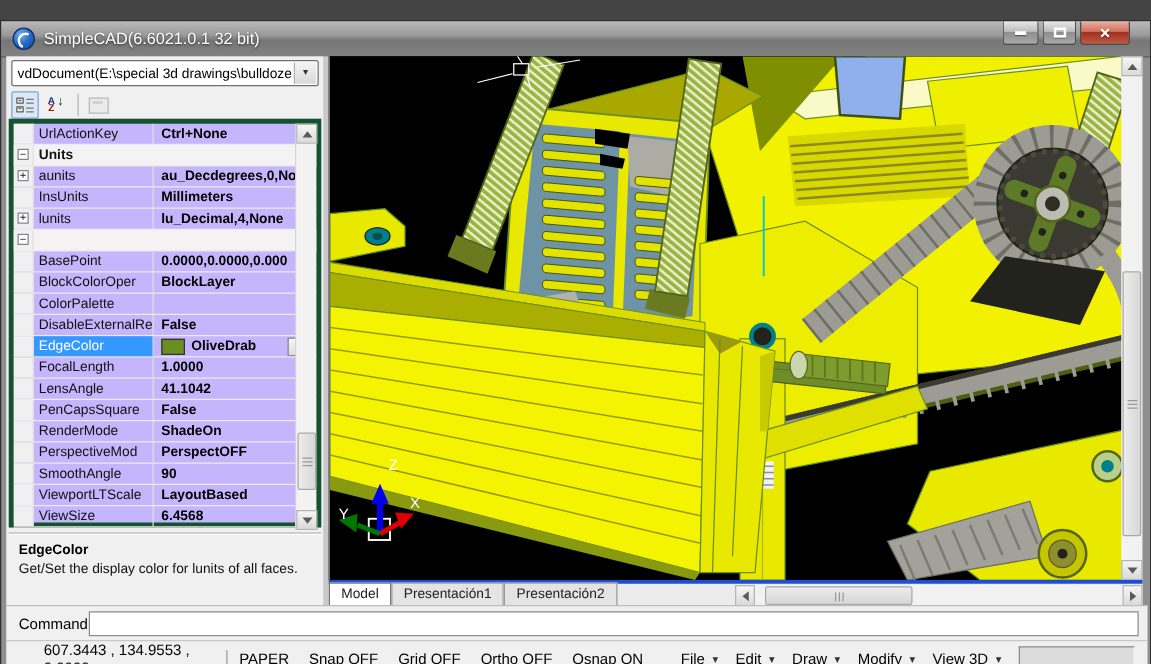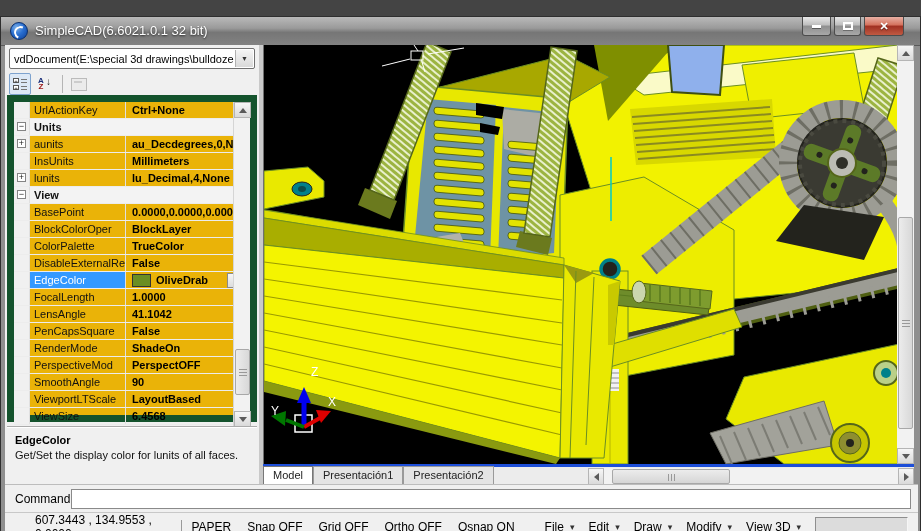--- a/index.html
+++ b/index.html
@@ -40,21 +40,21 @@
   .icon-cat i{position:absolute;left:0;width:6px;height:5px;border:1px solid #555;background:#fff;font-style:normal;
     font-size:6px;line-height:4px;text-align:center;color:#333;box-sizing:border-box;}
   .icon-cat i.b{top:7px;}
   .icon-cat u{position:absolute;right:0;width:6px;height:1px;background:#777;text-decoration:none;}
   .icon-az{font-size:8px;font-weight:bold;line-height:6px;text-align:center;position:relative;padding-right:6px;}
   .icon-az .a{color:#1a2f7a;display:block;} .icon-az .z{color:#9a1414;display:block;}
   .icon-az .ar{position:absolute;right:-1px;top:1px;color:#222;font-size:10px;font-weight:normal;}
   .icon-pages{width:14px;height:11px;border:1px solid #888;background:#e8e8e8;position:relative;}
   .icon-pages::after{content:"";position:absolute;left:2px;top:2px;width:8px;height:2px;background:#aaa;}
   
-  .pgrid{position:absolute;left:2px;top:50px;width:250px;height:327px;background:#eab308;border:7px solid #14532d;box-sizing:border-box;}
+  .pgrid{position:absolute;left:2px;top:50px;width:250px;height:327px;background:#c4b5fd;border:4px solid #14532d;box-sizing:border-box;}
   .prow{position:relative;height:16px;display:flex;font-size:11px;line-height:16px;border-bottom:1px solid #ececec;}
   .gut{width:16px;background:#f0f0f0;border-right:1px solid #e0e0e0;box-sizing:border-box;position:relative;flex:0 0 16px;}
   .pm{position:absolute;left:3px;top:3px;width:9px;height:9px;border:1px solid #848484;background:#fff;
     font-size:9px;line-height:7px;text-align:center;color:#222;box-sizing:border-box;}
   .pname{width:96px;flex:0 0 96px;padding-left:4px;box-sizing:border-box;border-right:1px solid #e0e0e0;
     white-space:nowrap;overflow:hidden;color:#111;}
   .pval{flex:1;padding-left:6px;font-weight:bold;color:#000;white-space:nowrap;overflow:hidden;display:flex;align-items:center;}
   .prow.cat .pname{font-weight:bold;width:auto;flex:1;border-right:none;}
   .prow.cat{background:#f3f3f3;}
   .prow.sel .pname{background:#3399ff;color:#fff;}
@@ -187,36 +187,34 @@
           <div class="gut">
             <span class="pm">+</span>
           </div>
           <div class="pname">lunits</div>
           <div class="pval">lu_Decimal,4,None</div>
         </div>
       <div class="prow cat">
           <div class="gut">
             <span class="pm">−</span>
           </div>
-          <div class="pname">View</div>
         </div>
       <div class="prow">
           <div class="gut"></div>
           <div class="pname">BasePoint</div>
           <div class="pval">0.0000,0.0000,0.000</div>
         </div>
       <div class="prow">
           <div class="gut"></div>
           <div class="pname">BlockColorOper</div>
           <div class="pval">BlockLayer</div>
         </div>
       <div class="prow">
           <div class="gut"></div>
           <div class="pname">ColorPalette</div>
-          <div class="pval">TrueColor</div>
         </div>
       <div class="prow">
           <div class="gut"></div>
           <div class="pname">DisableExternalRefe</div>
           <div class="pval">False</div>
         </div>
       <div class="prow sel">
           <div class="gut"></div>
           <div class="pname">EdgeColor</div>
           <div class="pval">

